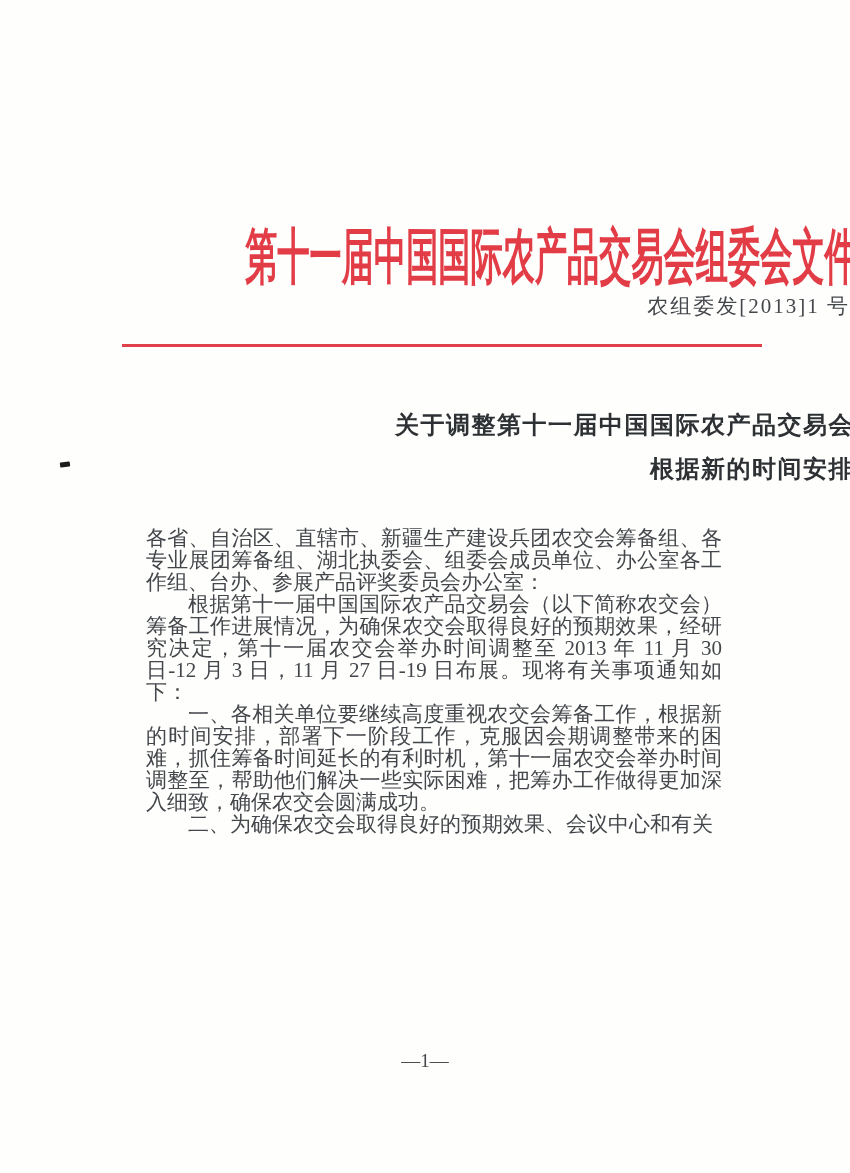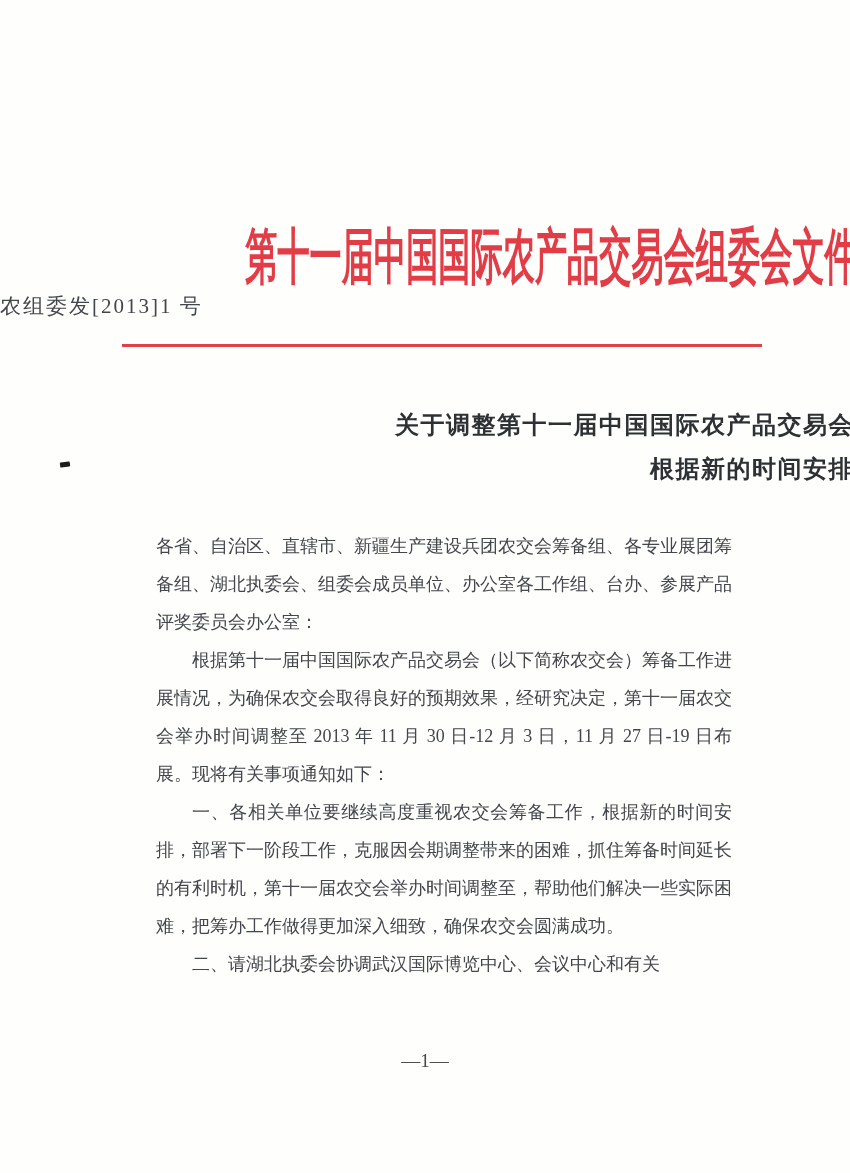--- a/index.html
+++ b/index.html
@@ -32,21 +32,21 @@
     font-size:58px;
     font-weight:bold;
     color:var(--red);
     transform:scale(0.555,1.04);
     transform-origin:center center;
     letter-spacing:0px;
   }
   .doc-number{
     position:absolute;
     top:292px;left:0;width:850px;
-    text-align:left;
+    text-align:right;
     font-size:21px;
     letter-spacing:2px;
     color:var(--ink);
   }
   .red-rule{
     position:absolute;
     top:344px;left:122px;
     width:640px;height:3px;
     background:var(--rule);
   }
@@ -55,24 +55,24 @@
     top:403px;left:4px;width:850px;
     text-align:right;
     font-size:24px;
     font-weight:bold;
     line-height:44px;
     letter-spacing:1.5px;
     color:var(--title-ink);
   }
   .document-body{
     position:absolute;
-    top:527px;left:156px;
+    top:527px;left:146px;
     width:576px;
-    font-size:18px;
-    line-height:38px;
+    font-size:21px;
+    line-height:22px;
     text-align:justify;
     color:var(--ink);
   }
   .document-body p{margin:0;}
   .document-body p.indent{text-indent:2em;}
   .page-number{
     position:absolute;
     top:1050px;left:0;width:850px;
     text-align:center;
     font-size:19px;
@@ -102,20 +102,20 @@
 
   <div class="doc-title">
     <div>关于调整第十一届中国国际农产品交易会</div>
     <div>根据新的时间安排</div>
   </div>
 
   <div class="document-body">
       <p class="">各省、自治区、直辖市、新疆生产建设兵团农交会筹备组、各专业展团筹备组、湖北执委会、组委会成员单位、办公室各工作组、台办、参展产品评奖委员会办公室：</p>
       <p class="indent">根据第十一届中国国际农产品交易会（以下简称农交会）筹备工作进展情况，为确保农交会取得良好的预期效果，经研究决定，第十一届农交会举办时间调整至 2013 年 11 月 30 日-12 月 3 日，11 月 27 日-19 日布展。现将有关事项通知如下：</p>
       <p class="indent">一、各相关单位要继续高度重视农交会筹备工作，根据新的时间安排，部署下一阶段工作，克服因会期调整带来的困难，抓住筹备时间延长的有利时机，第十一届农交会举办时间调整至，帮助他们解决一些实际困难，把筹办工作做得更加深入细致，确保农交会圆满成功。</p>
-      <p class="indent">二、请湖北执委会协调武汉国际博览中心、会议中心和有关</p>
+      <p class="indent">二、为确保农交会取得良好的预期效果、会议中心和有关</p>
     </div>
 
   <div class="page-number">—1—</div>
 
   <div class="speck"></div>
 
 </div>
 
 </body></html>

